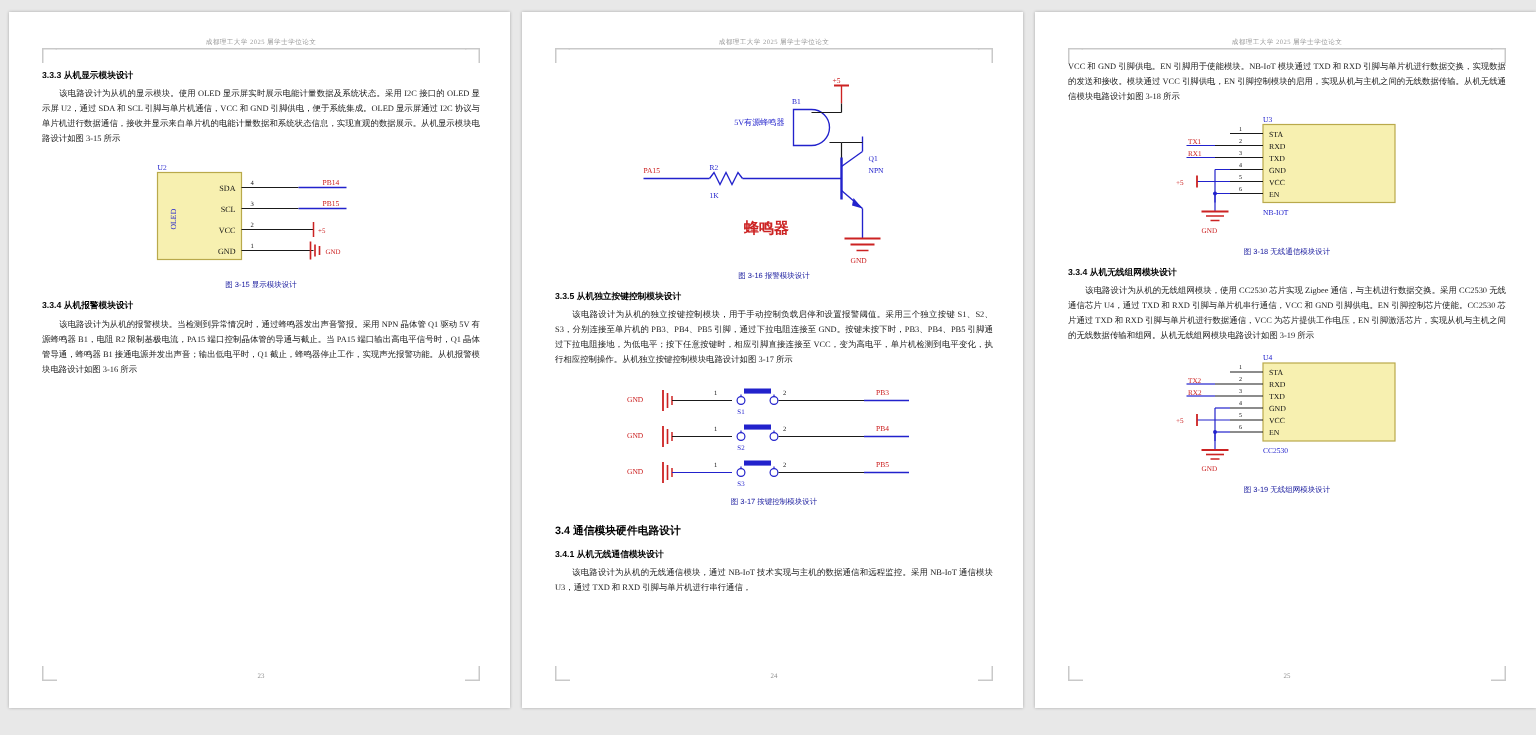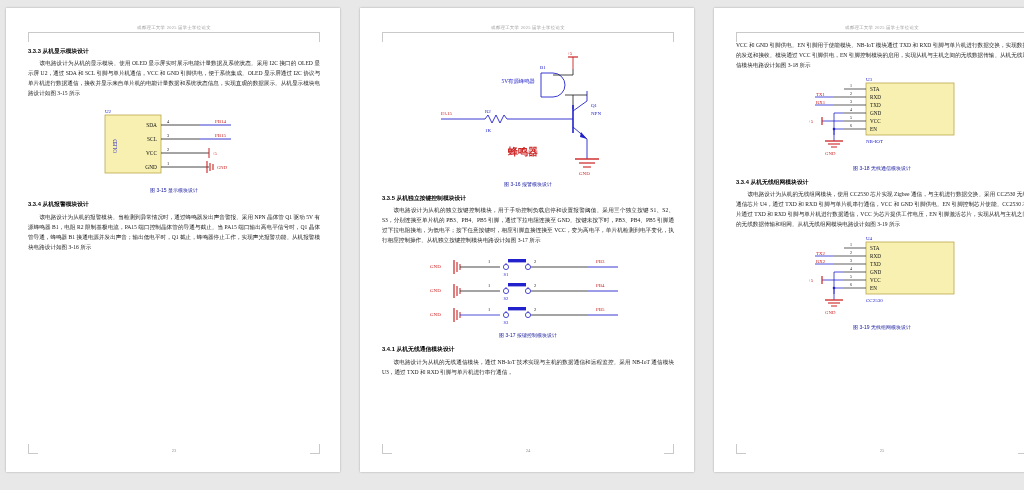--- a/index.html
+++ b/index.html
@@ -8,21 +8,21 @@
     width: 1024px; height: 490px;
     background: #e6e6e6;
     font-family: "Liberation Serif", "DejaVu Serif", serif;
     overflow: hidden;
   }
   #viewport {
     position: relative;
     width: 1024px; height: 490px;
     background: #e8e8e8;
     display: flex;
-    gap: 20px;
+    gap: 8px;
     padding: 8px 6px 0 6px;
   }
   .page {
     position: relative;
     width: 334px;
     height: 464px;
     background: #ffffff;
     box-shadow: 0 0 2px rgba(0,0,0,0.28);
     flex: 0 0 auto;
     overflow: hidden;
@@ -278,20 +278,21 @@
             <text x="78" y="24" font-size="4.6" fill="#2222cc" text-anchor="middle">S3</text>
             <line x1="103" y1="15" x2="160" y2="15" stroke="#1a1a1a" stroke-width="0.8"></line>
             <line x1="160" y1="15" x2="190" y2="15" stroke="#2222cc" stroke-width="0.9"></line>
             <text x="106" y="11" font-size="4.4" fill="#111">2</text>
             <text x="168" y="11" font-size="5" fill="#cc2222">PB5</text>
           </g>
         </svg>
       </div>
       <div class="fig-caption">图 3-17 按键控制模块设计</div>
 
+      <h2 class="sec-big">3.4 通信模块硬件电路设计</h2>
       <h3 class="sec">3.4.1 从机无线通信模块设计</h3>
       <p class="body">该电路设计为从机的无线通信模块，通过 NB-IoT 技术实现与主机的数据通信和远程监控。采用 NB-IoT 通信模块 U3，通过 TXD 和 RXD 引脚与单片机进行串行通信，</p>
     </div>
     <div class="foot-rule">
       <div class="pagenum">24</div>
     </div>
   </div>
 
   <div class="page">
     <div class="page-inner">

